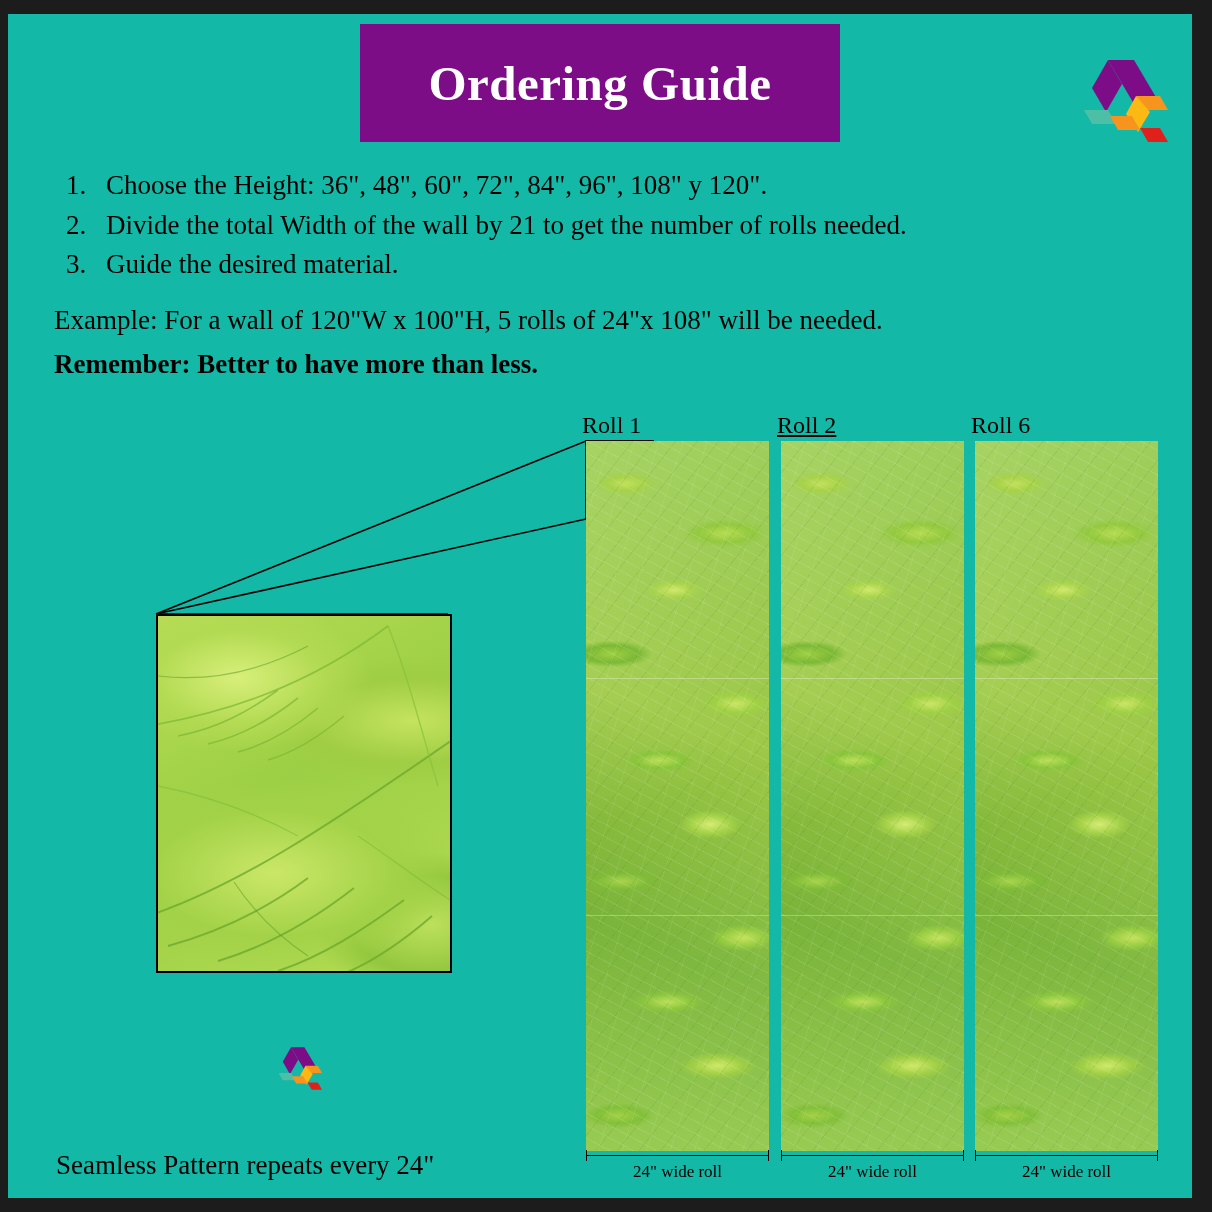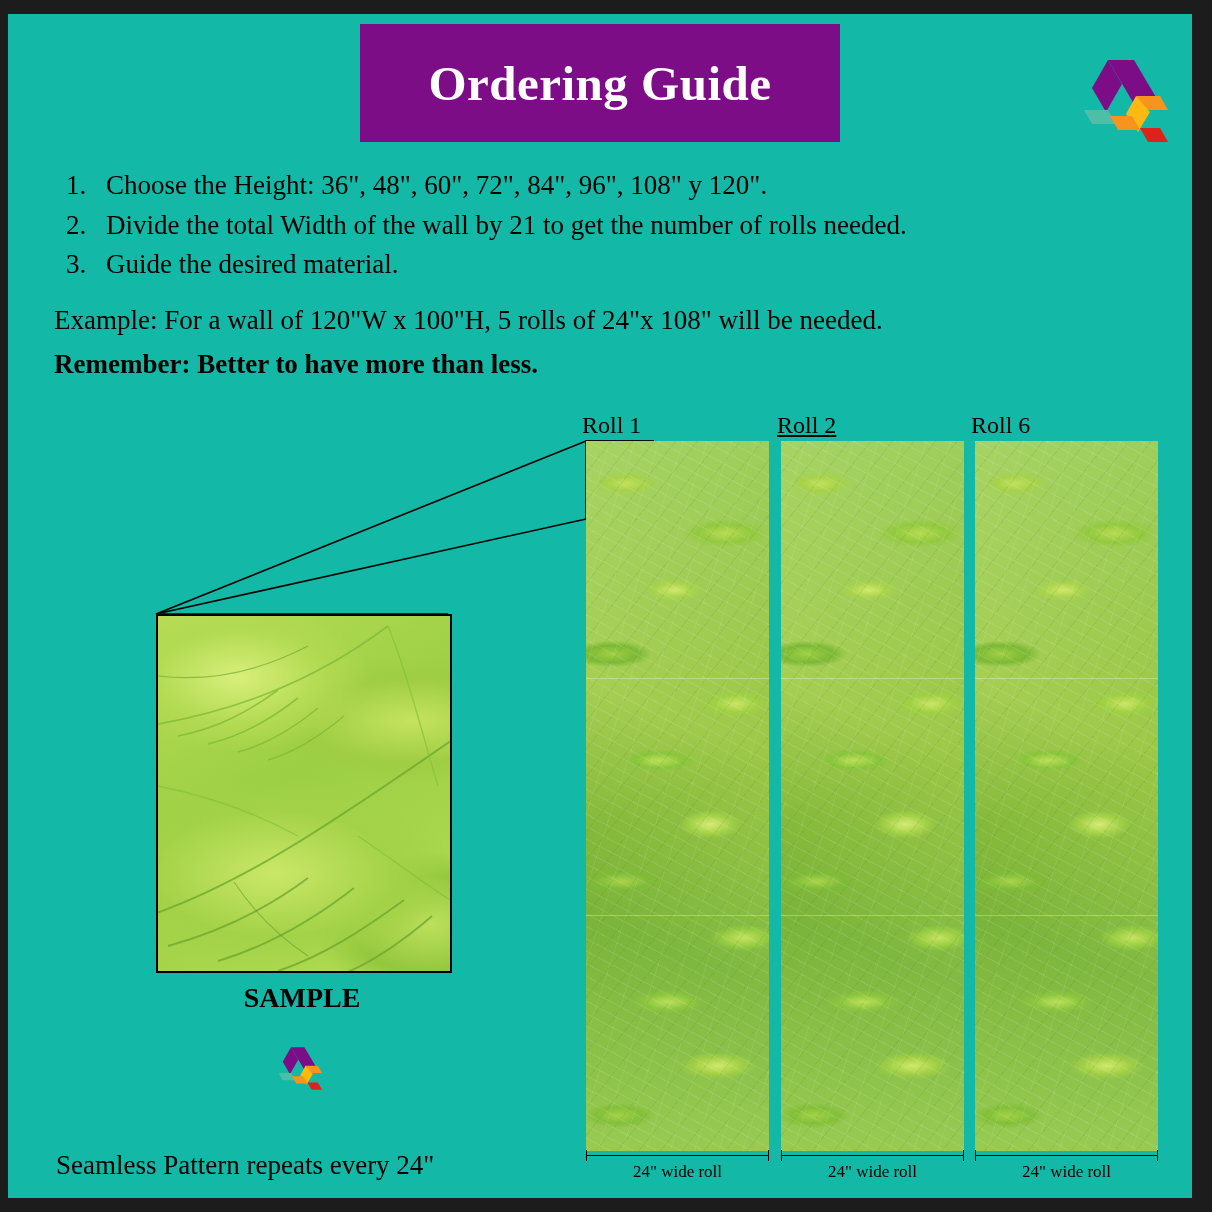--- a/index.html
+++ b/index.html
@@ -330,21 +330,20 @@
         <path d="M 230 10 C 250 60, 262 110, 280 170"></path>
         <path d="M 200 220 C 230 240, 258 262, 292 284"></path>
         <path d="M 0 170 C 50 180, 96 196, 140 220"></path>
       </g>
       <g stroke="#5f9c28" stroke-width="1.2" fill="none" opacity="0.55">
         <path d="M 0 60 C 50 66, 100 56, 150 30"></path>
         <path d="M 150 340 C 120 320, 96 296, 76 266"></path>
       </g>
     </svg>
   </div>
-  <div class="sample-caption">SAMPLE</div>
 
   <div class="logo logo-bottom">
     <svg viewBox="0 0 120 100" width="62" height="52">
       <polygon points="60,6 86,6 112,50 86,50" fill="#7d0d86"></polygon>
       <polygon points="60,6 44,34 58,58 74,30" fill="#7d0d86"></polygon>
       <polygon points="88,42 112,42 120,56 96,56" fill="#f7941e"></polygon>
       <polygon points="88,42 78,60 90,78 102,58" fill="#fdb913"></polygon>
       <polygon points="36,56 60,56 68,70 44,70" fill="#4cbfa6"></polygon>
       <polygon points="92,74 112,74 120,88 100,88" fill="#e0211b"></polygon>
       <polygon points="62,62 84,62 92,76 70,76" fill="#f7941e"></polygon>

